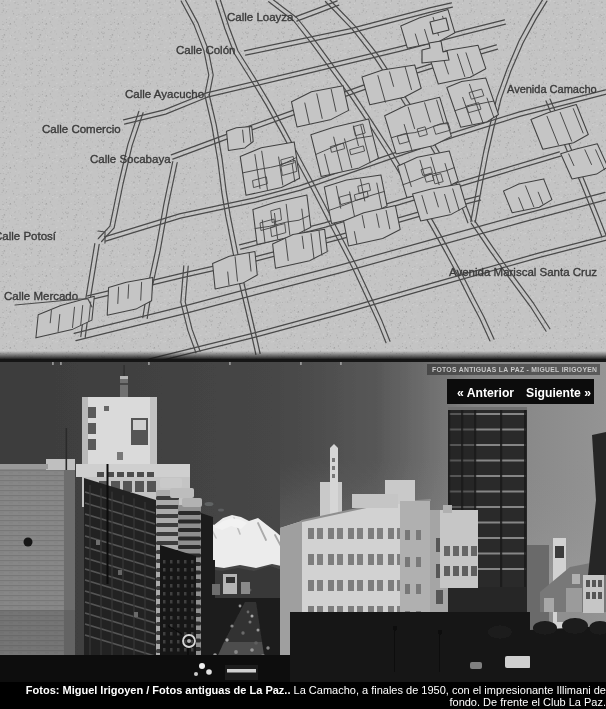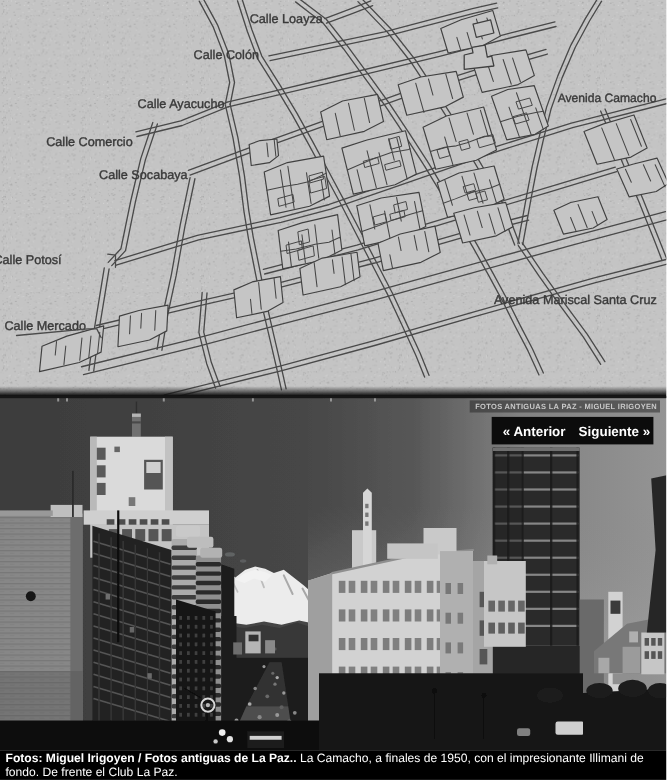--- a/index.html
+++ b/index.html
@@ -855,14 +855,14 @@
 
 <rect x="427" y="4" width="173" height="11" fill="#222" opacity="0.5"></rect>
 <text x="432" y="12" font-size="6.8" font-weight="bold" letter-spacing="0.3" fill="#c9c9c9" font-family="Liberation Sans, sans-serif">FOTOS ANTIGUAS LA PAZ - MIGUEL IRIGOYEN</text>
 
 <rect x="447" y="19" width="147" height="25" fill="#0c0c0c"></rect>
 <text x="457" y="36.5" font-size="12.2" font-weight="bold" fill="#fff" font-family="Liberation Sans, sans-serif">« Anterior</text>
 <text x="526" y="36.5" font-size="12.2" font-weight="bold" fill="#fff" font-family="Liberation Sans, sans-serif">Siguiente »</text>
 </svg>
 
 <div style="position:absolute;left:0;top:682px;width:606px;height:27px;background:#000;color:#fff;font-family:'Liberation Sans',sans-serif;font-size:11px;line-height:11.5px;">
-<div style="padding:3px 0 0 5px;"><b>Fotos: Miguel Irigoyen / Fotos antiguas de La Paz..</b> La Camacho, a finales de 1950, con el impresionante Illimani de<br>fondo. De frente el Club La Paz.</div>
+<div style="padding:3px 0 0 5px;text-align:right;"><b>Fotos: Miguel Irigoyen / Fotos antiguas de La Paz..</b> La Camacho, a finales de 1950, con el impresionante Illimani de<br>fondo. De frente el Club La Paz.</div>
 </div>
 </div>
 </body></html>

